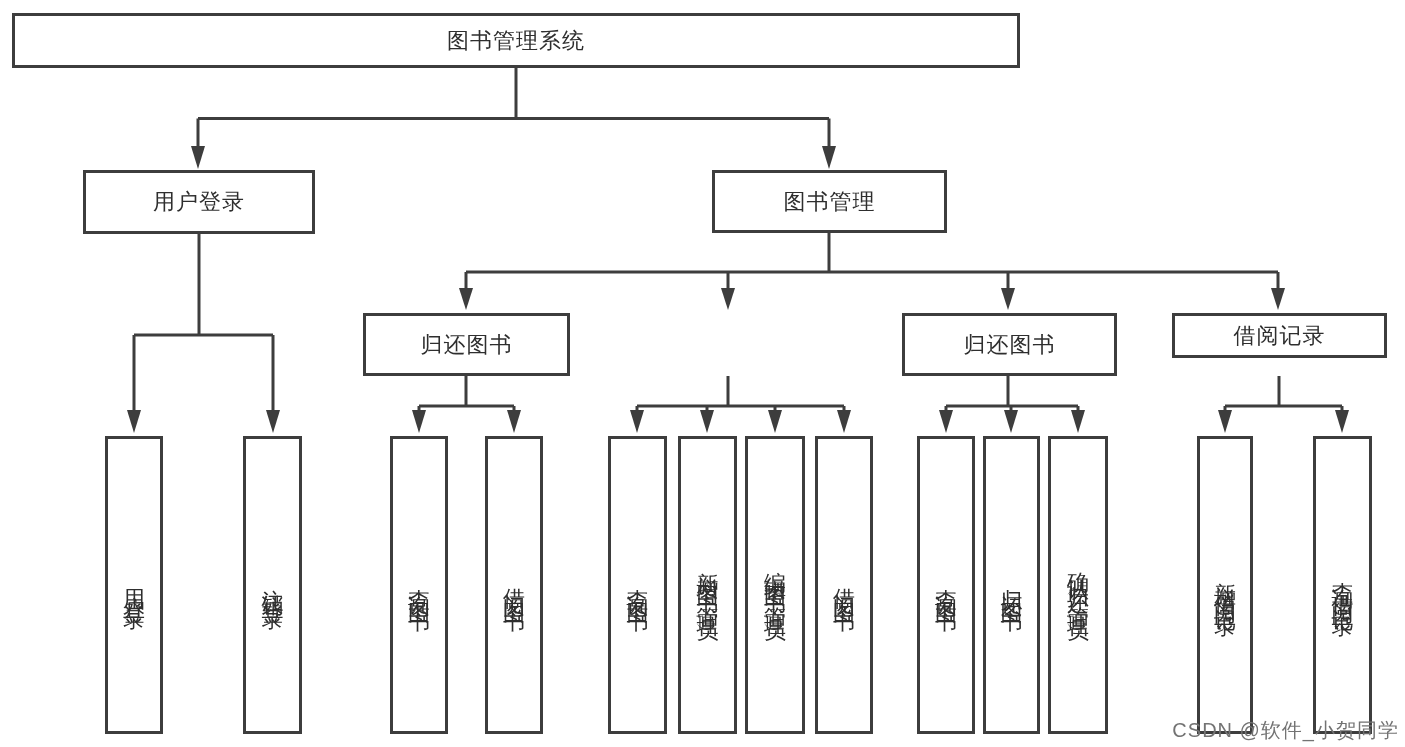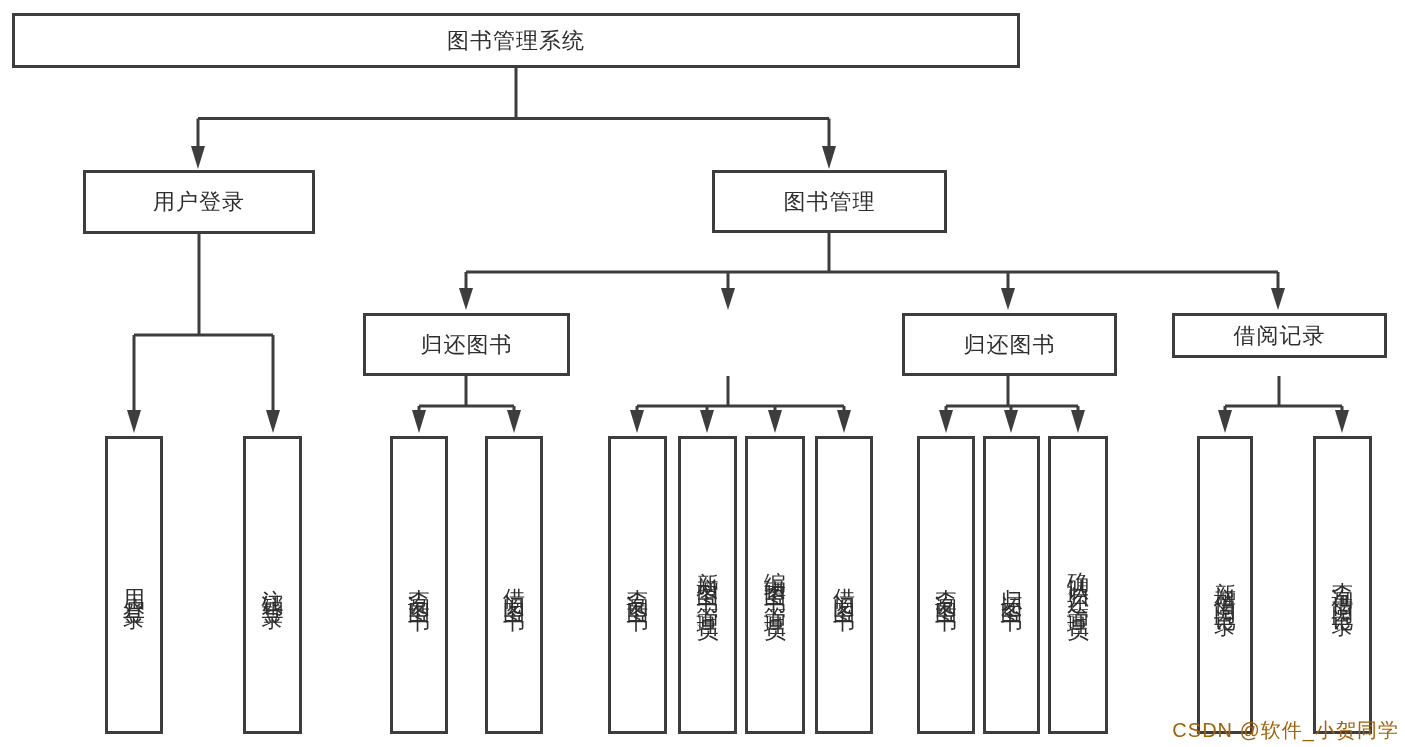--- a/index.html
+++ b/index.html
@@ -15,21 +15,21 @@
   }
   .leaf{
     position:absolute;top:436px;height:298px;border:3px solid #3d3d3d;background:#ffffff;
     display:flex;align-items:center;justify-content:center;box-sizing:border-box;
   }
   .vtext{
     writing-mode:vertical-rl;text-orientation:mixed;
     font-size:22px;letter-spacing:7px;line-height:1.1;color:#2e2e2e;white-space:nowrap;
   }
   .watermark{
-    position:absolute;right:6px;bottom:3px;font-size:20px;color:#a16207;
+    position:absolute;right:6px;bottom:3px;font-size:20px;color:#737373;
     letter-spacing:1px;white-space:nowrap;
   }
 </style>
 </head>
 <body>
 
 <div class="canvas">
 
   <svg class="connectors" viewBox="0 0 1405 747" xmlns="http://www.w3.org/2000/svg">
     <g stroke="#3d3d3d" stroke-width="3" fill="none">

